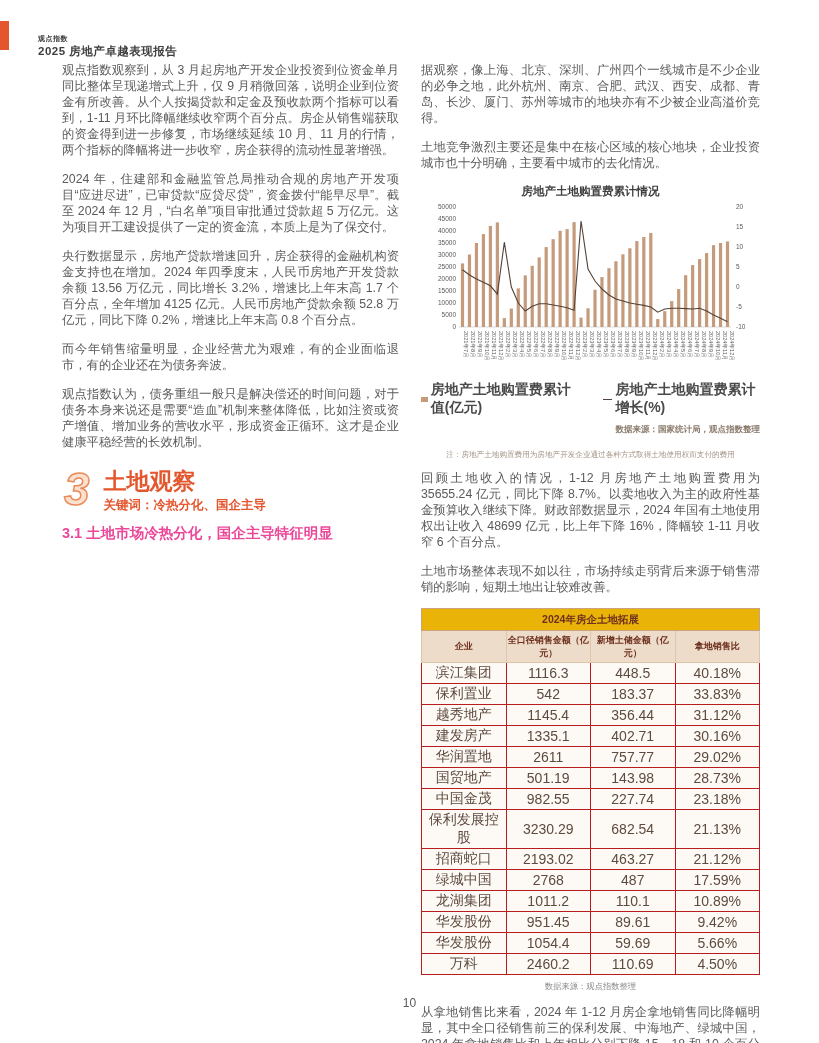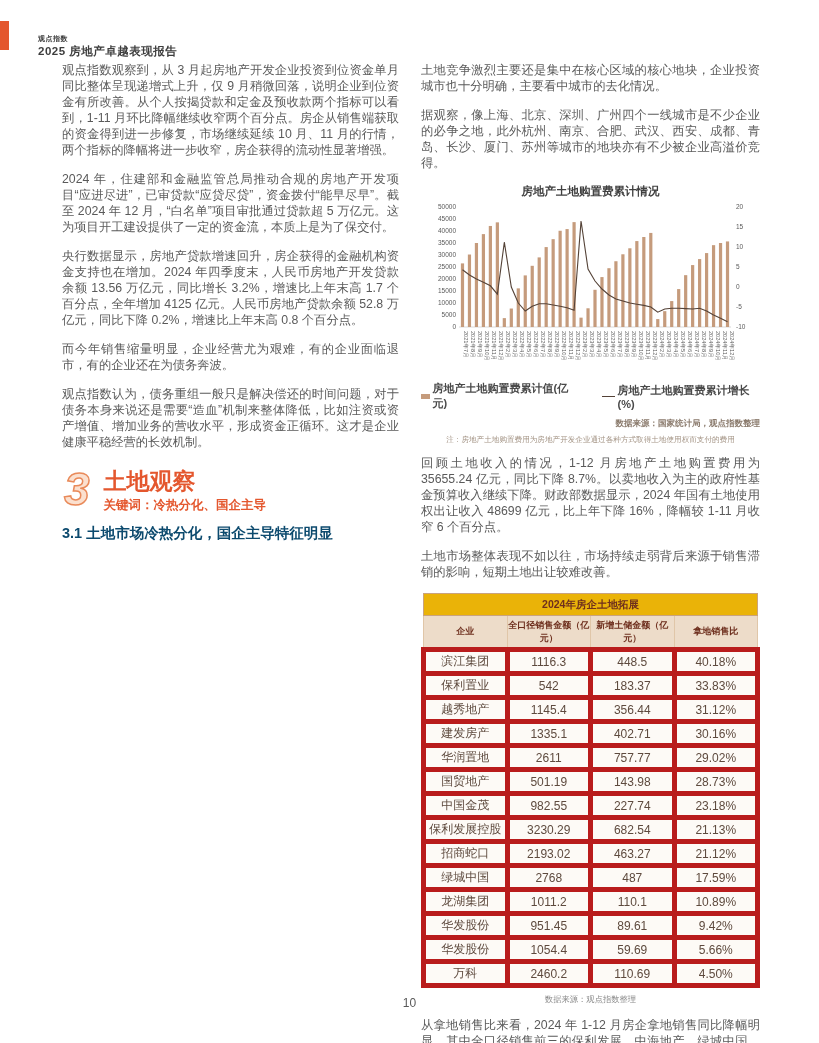--- a/index.html
+++ b/index.html
@@ -14,41 +14,41 @@
   .col{position:absolute;top:62px;width:337px;}
   .col-left{left:62px;}
   .col-right{left:421px;width:339px;}
   .para{font-size:12.3px;line-height:16px;text-align:justify;margin:0 0 13px 0;color:#5a5a5a;}
   
   .sec{display:flex;align-items:flex-start;margin:18px 0 10px 0;}
   .sec-num{font-size:46px;font-weight:bold;font-style:italic;line-height:.95;
            color:#fbe0cf;-webkit-text-stroke:1.5px #e98a5a;margin:0 14px 0 2px;}
   .sec-title{font-size:23px;font-weight:bold;color:#e4572e;line-height:1.15;}
   .sec-kw{font-size:12.5px;font-weight:bold;color:#e4572e;margin-top:3px;}
-  .subsec{font-size:14.5px;font-weight:bold;color:#0c4a6e;margin:4px 0 12px 0;}
+  .subsec{font-size:14.5px;font-weight:bold;color:#ec4899;margin:4px 0 12px 0;}
   
   .chart-block{margin:4px 0 10px 0;}
   .chart-title{text-align:center;font-size:11.5px;font-weight:bold;color:#404040;margin-bottom:2px;}
   .tick{font-size:6.5px;fill:#595959;}
   .xlab{font-size:5.6px;fill:#595959;}
   .legend{display:flex;justify-content:center;gap:26px;margin-top:0px;}
-  .legend .item{display:flex;align-items:center;font-size:11px;color:#4a4a4a;font-weight:bold;}
+  .legend .item{display:flex;align-items:center;font-size:14px;color:#4a4a4a;font-weight:bold;}
   .sw-bar{display:inline-block;width:9px;height:5px;background:#c59b7c;margin-right:3px;}
   .sw-line{display:inline-block;width:13px;height:0;border-top:1.6px solid #544237;margin-right:3px;}
   .chart-src{text-align:right;font-size:8.5px;color:#8a7a6c;font-weight:bold;margin-top:7px;}
-  .chart-note{text-align:center;font-size:7.6px;color:#a39384;margin-top:5px;}
+  .chart-note{text-align:center;font-size:7.6px;color:#a39384;margin-top:14px;}
   
   .tbl-block{margin:6px 0 4px 0;}
   table.datatable{width:100%;border-collapse:collapse;table-layout:fixed;}
   .tbl-title{background:#eab308;color:#6e2f1e;font-weight:bold;font-size:10.5px;
              text-align:center;padding:3.5px 0;border:1px solid #caa37e;}
   th.hcell{background:#eddcc9;color:#6e2f1e;font-size:9px;font-weight:bold;
            padding:2.5px 0;border:1px solid #e0c6a8;}
-  td.cell{background:#fdfaf6;color:#5e4a3e;font-size:12px;text-align:center;
-          padding:1px 0;border:5px solid #b91c1c;}
+  td.cell{background:#fdfaf6;color:#5e4a3e;font-size:14px;text-align:center;
+          padding:1px 0;border:1px solid #b91c1c;}
   .tbl-src{text-align:center;font-size:8.3px;color:#8a8a8a;margin:6px 0 12px 0;}
   .pageno{position:absolute;left:0;right:0;top:996px;text-align:center;
           font-size:12px;color:#595959;}
 </style>
 </head>
 <body>
 
 <div class="page">
 
   <div class="hdr-bar"></div>
@@ -72,22 +72,22 @@
         <div class="sec-title">土地观察</div>
         <div class="sec-kw">关键词：冷热分化、国企主导</div>
       </div>
     </div>
     <div class="subsec">3.1 土地市场冷热分化，国企主导特征明显</div>
 
   </div>
 
   <div class="col col-right">
     <div id="right-paras-top">
+        <p class="para">据观察，像上海、北京、深圳、广州四个一线城市是不少企业的必争之地，此外杭州、南京、合肥、武汉、西安、成都、青岛、长沙、厦门、苏州等城市的地块亦有不少被企业高溢价竞得。</p>
         <p class="para">土地竞争激烈主要还是集中在核心区域的核心地块，企业投资城市也十分明确，主要看中城市的去化情况。</p>
-        <p class="para">据观察，像上海、北京、深圳、广州四个一线城市是不少企业的必争之地，此外杭州、南京、合肥、武汉、西安、成都、青岛、长沙、厦门、苏州等城市的地块亦有不少被企业高溢价竞得。</p>
       </div>
 
     <div class="chart-block">
       <div class="chart-title">房地产土地购置费累计情况</div>
       <svg id="chart-svg" width="339" height="176" viewBox="0 0 339 176">
           <text class="tick" x="35" y="128.0" text-anchor="end">0</text>
           <text class="tick" x="35" y="116.0" text-anchor="end">5000</text>
           <text class="tick" x="35" y="104.0" text-anchor="end">10000</text>
           <text class="tick" x="35" y="92.0" text-anchor="end">15000</text>
           <text class="tick" x="35" y="80.0" text-anchor="end">20000</text>

